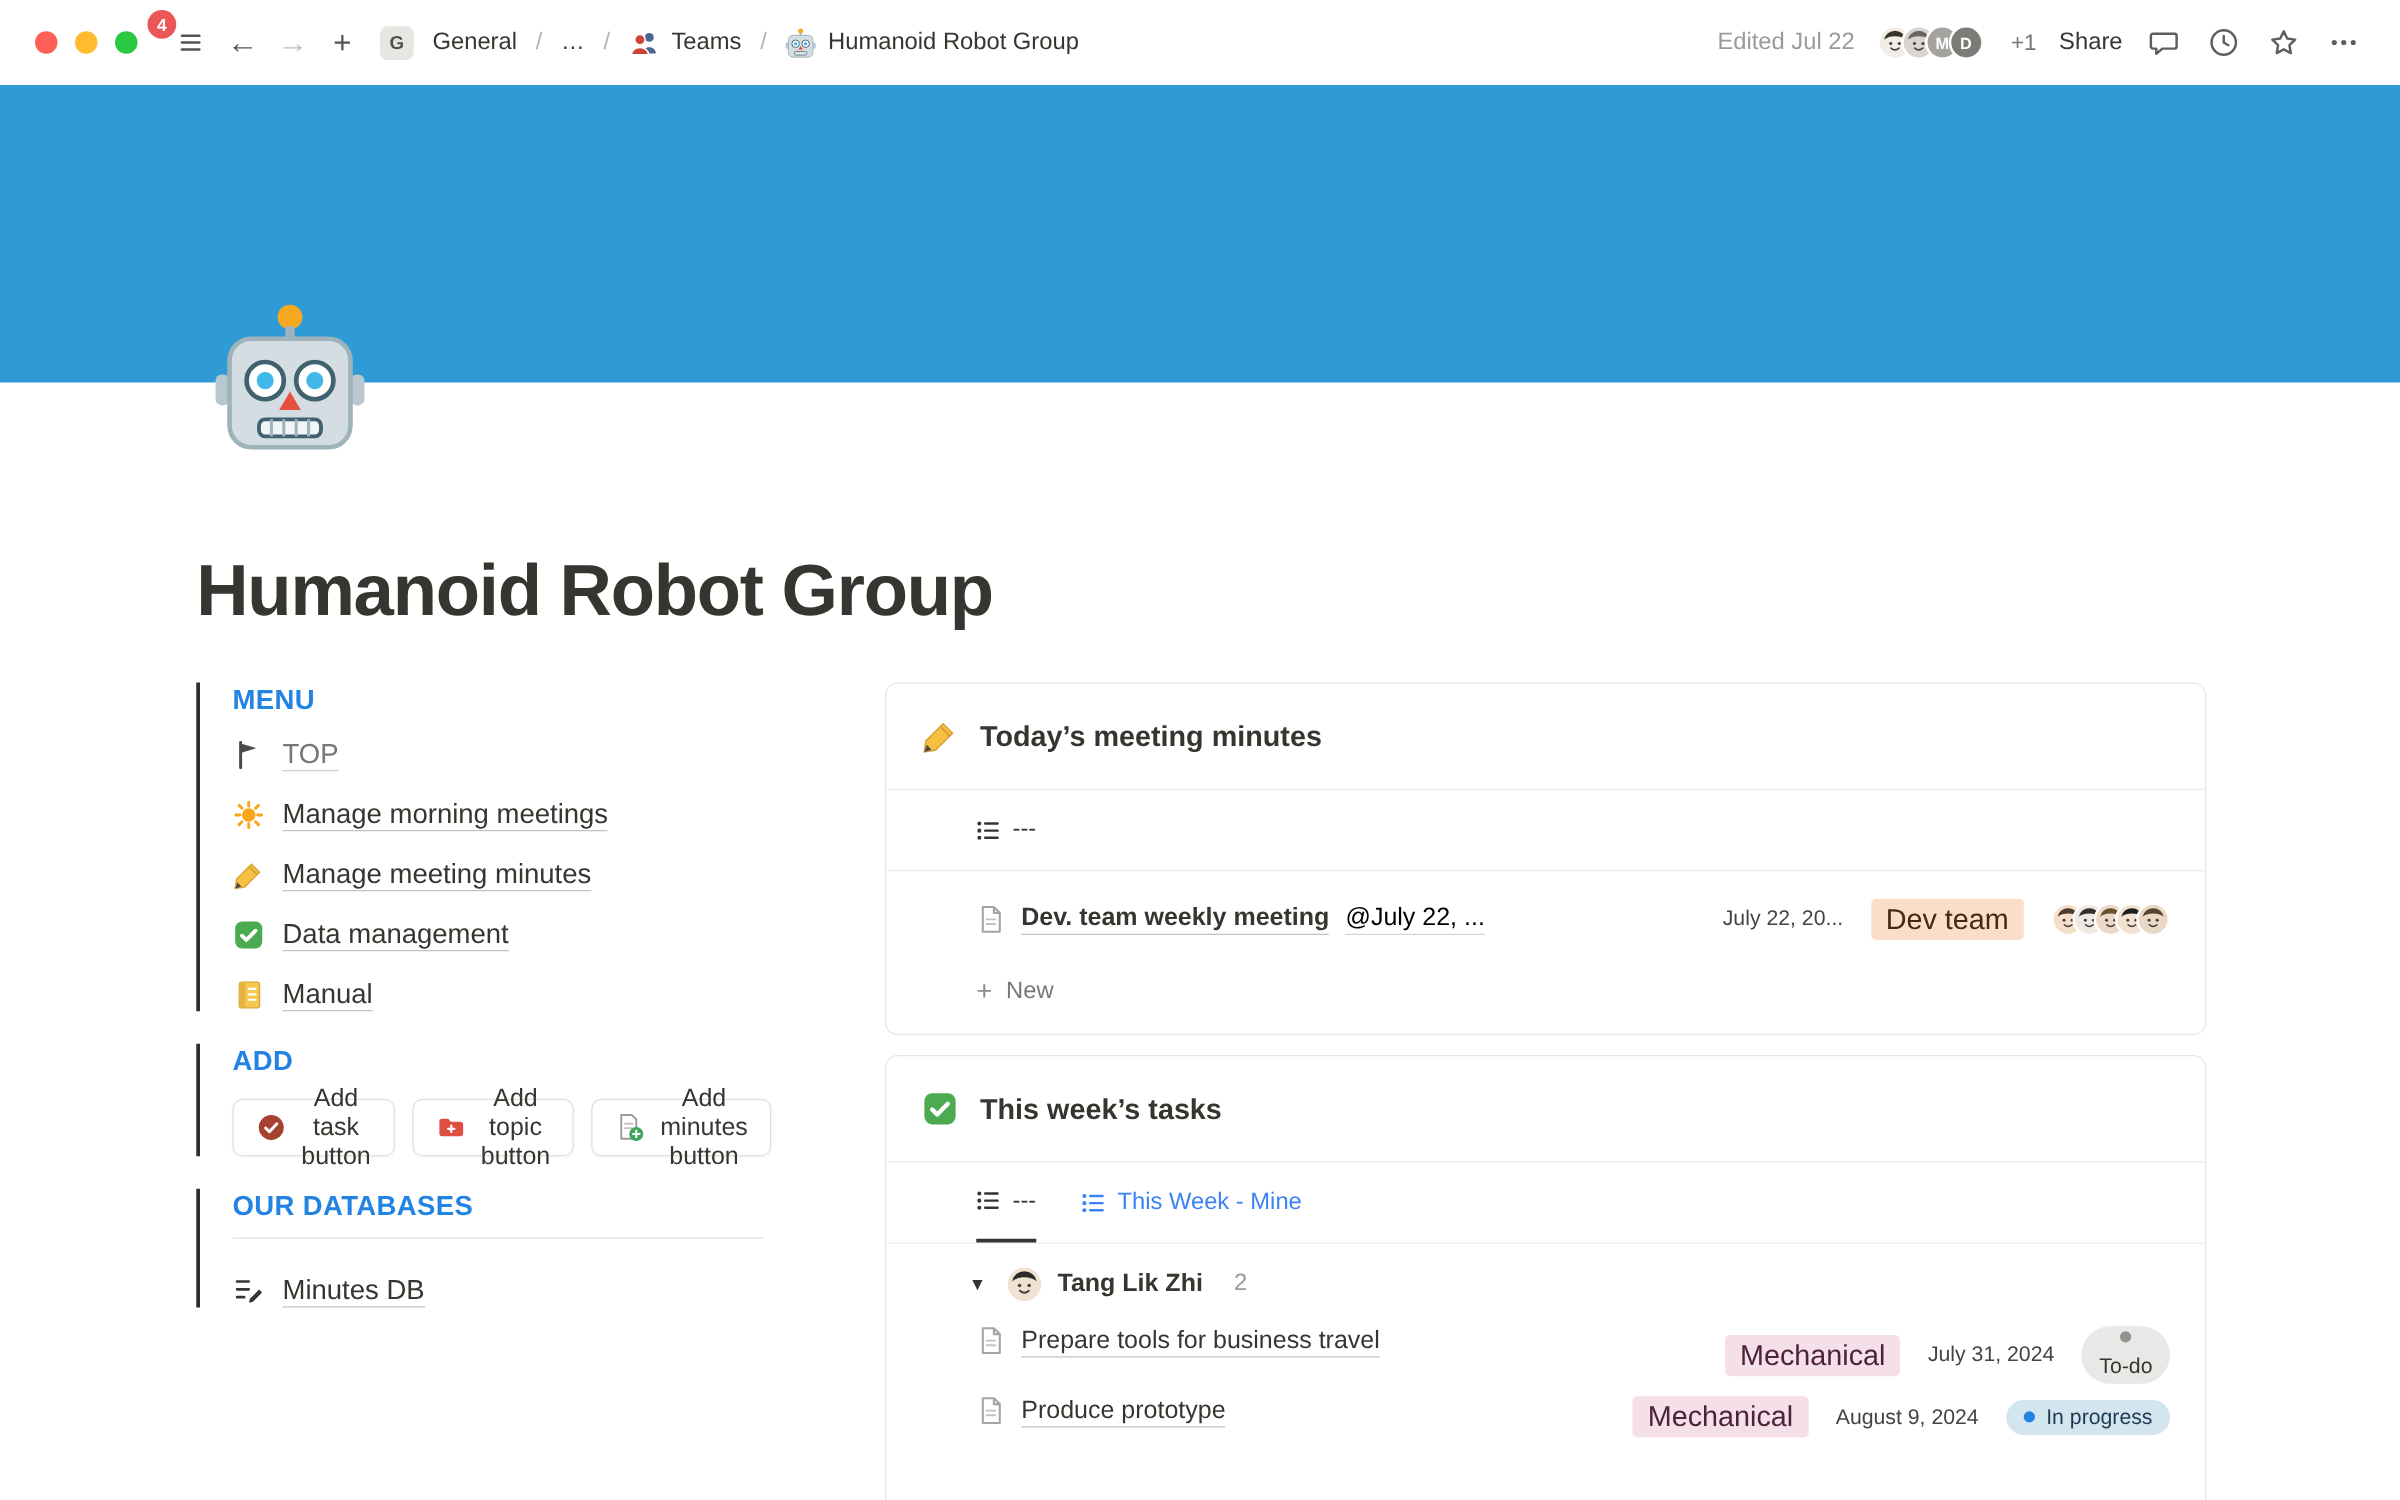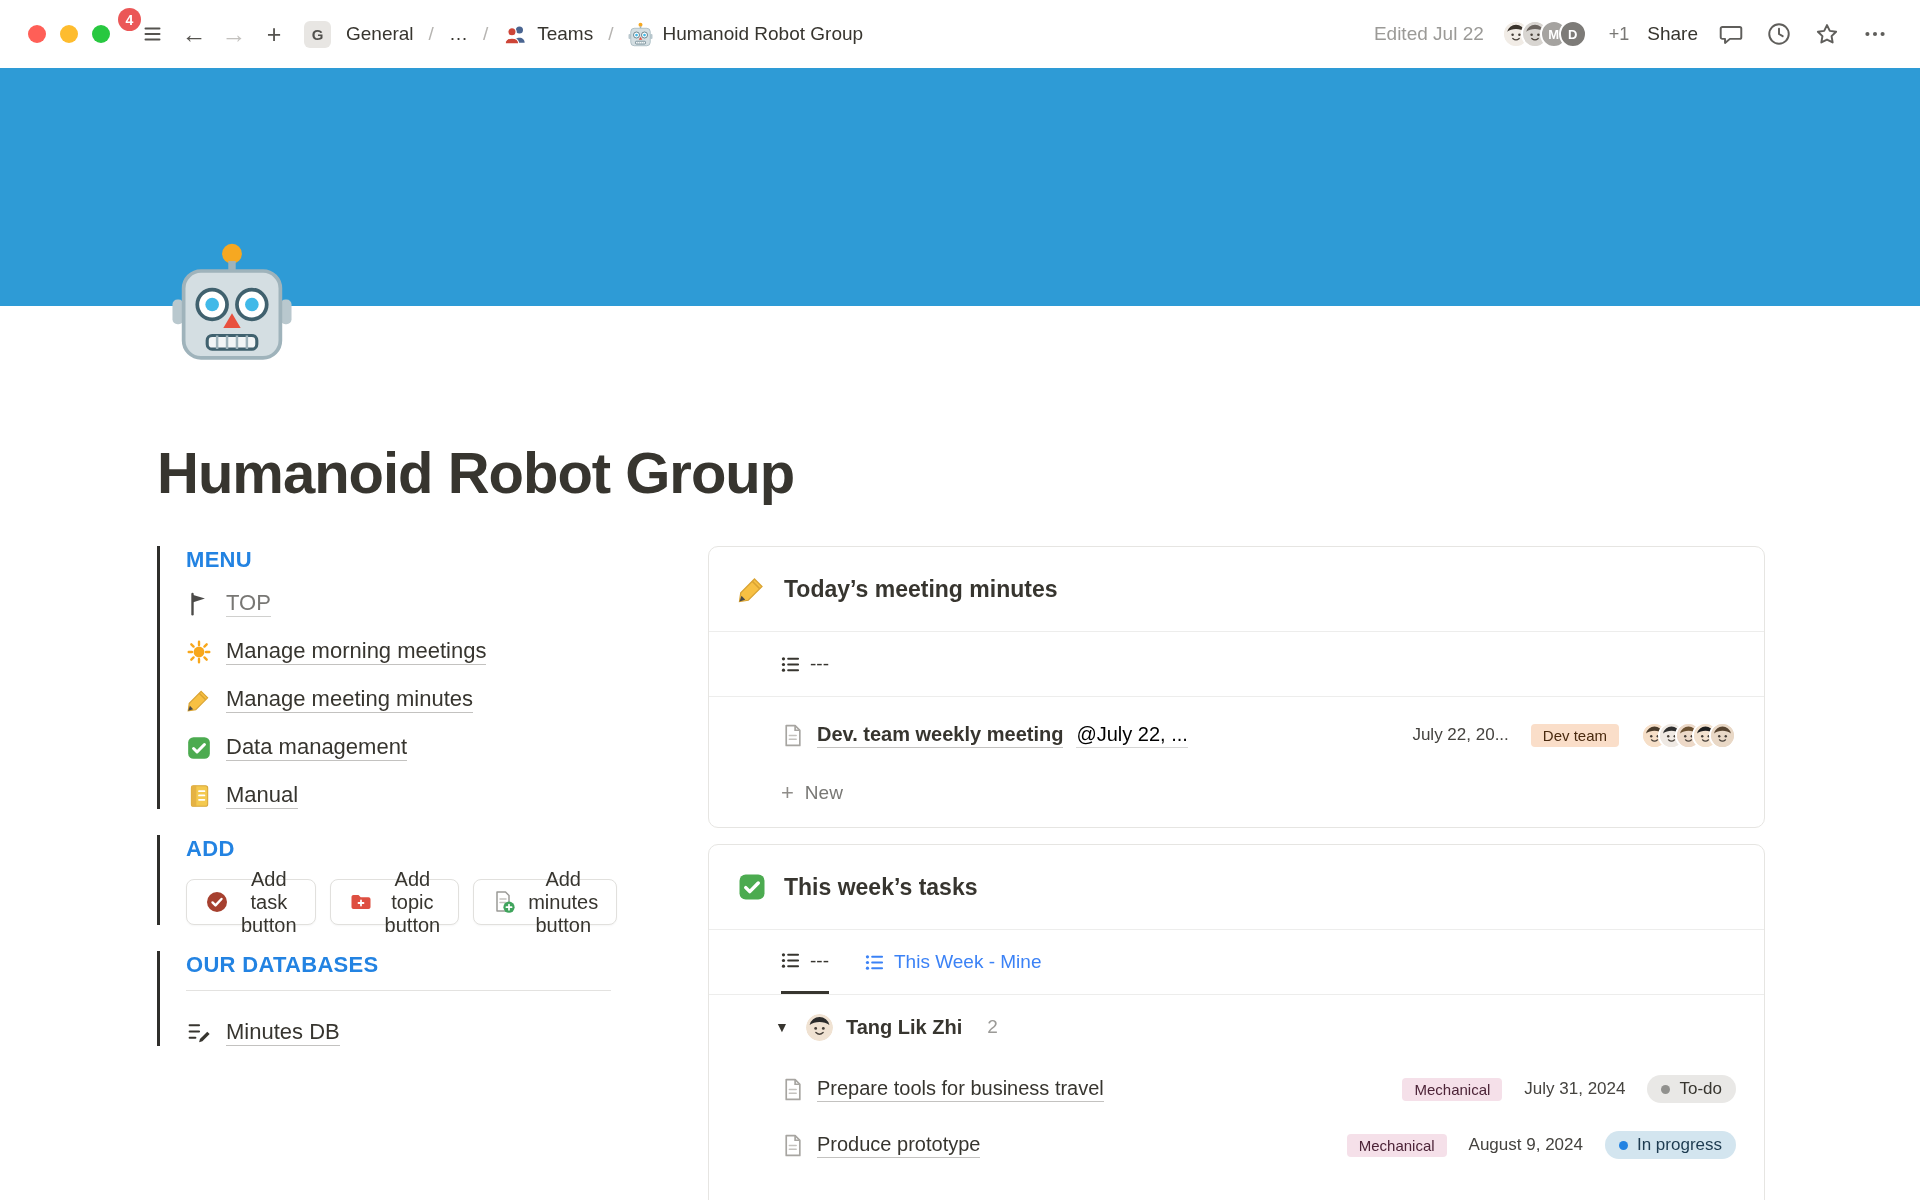--- a/index.html
+++ b/index.html
@@ -84,44 +84,44 @@
 
   .rows { padding:6px 28px 8px; }
   .m-row { display:flex; align-items:center; gap:13px; height:64px; padding-left:44px; }
   .row-page-icon { width:23px; height:23px; flex:none; }
   .row-title { font-size:20px; font-weight:600; border-bottom:1.5px solid rgba(55,53,47,.3);
     padding-bottom:1px; white-space:nowrap; }
   .mention { color:#000000; font-size:20px; border-bottom:1.5px solid rgba(120,119,116,.3);
     padding-bottom:1px; white-space:nowrap; }
   .m-props { margin-left:auto; display:flex; align-items:center; gap:22px; white-space:nowrap; }
   .prop-date { font-size:17px; color:#45433f; }
-  .tag { padding:3px 12px; border-radius:4px; font-size:15px; font-weight:500; }
+  .tag { padding:3px 12px; border-radius:4px; font-size:23px; font-weight:500; }
   .tag.devteam { background:#fadec9; color:#49290e; }
   .tag.mechanical { background:#f5e0e9; color:#4c2337; }
   .row-avatars { display:flex; }
   .row-avatars .avatar { width:27px; height:27px; margin-left:-10px; }
   .row-avatars .avatar:first-child { margin-left:0; }
 
   .new-row { display:flex; align-items:center; gap:11px; color:#787774; font-size:19px;
     height:52px; padding-left:44px; cursor:pointer; }
   .plus-glyph { font-size:22px; line-height:1; color:#8f8d89; }
 
   .group-row { display:flex; align-items:center; gap:13px; height:64px; padding:0 28px 0 66px; }
   .toggle-tri { font-size:14px; color:#37352f; cursor:pointer; width:18px; }
   .group-avatar { width:27px; height:27px; border-radius:50%; overflow:hidden; }
   .group-name { font-size:20px; font-weight:700; }
   .group-count { font-size:19px; color:#9b9a97; margin-left:12px; }
 
   .task-rows { padding:2px 28px 14px; }
-  .task-row { display:flex; align-items:center; gap:13px; min-height:56px; padding-left:44px; }
+  .task-row { display:flex; align-items:flex-start; gap:13px; min-height:56px; padding-left:44px; }
   .task-title { font-size:20px; font-weight:500; border-bottom:1.5px solid rgba(55,53,47,.3);
     padding-bottom:1px; white-space:nowrap; overflow:hidden; text-overflow:ellipsis; }
   .status { display:inline-flex; align-items:center; gap:9px; padding:4px 14px; border-radius:999px; font-size:17px; }
   .status .dot { width:9px; height:9px; border-radius:50%; }
-  .status.todo { background:#e9e8e6; color:#37352f; } .status.todo .dot { background:#91918e; }
+  .status.todo { background:#e9e8e6; color:#37352f;flex-direction:column; } .status.todo .dot { background:#91918e; }
   .status.inprogress { background:#d3e5ef; color:#1d3b50; } .status.inprogress .dot { background:#2383e2; }
 
   .hidden-defs { position:absolute; width:0; height:0; overflow:hidden; }
 </style>
 </head>
 <body>
 
 <svg class="hidden-defs" xmlns="http://www.w3.org/2000/svg">
   <symbol id="sym-face" viewBox="0 0 24 24">
     <circle cx="12" cy="12" r="12" fill="var(--bg,#f0dfcd)"></circle>

